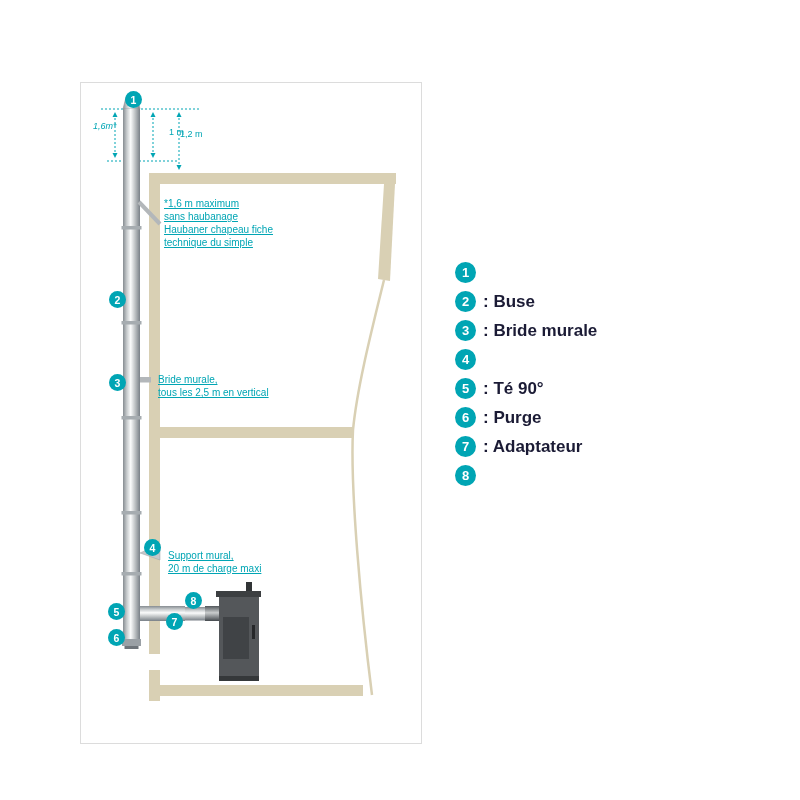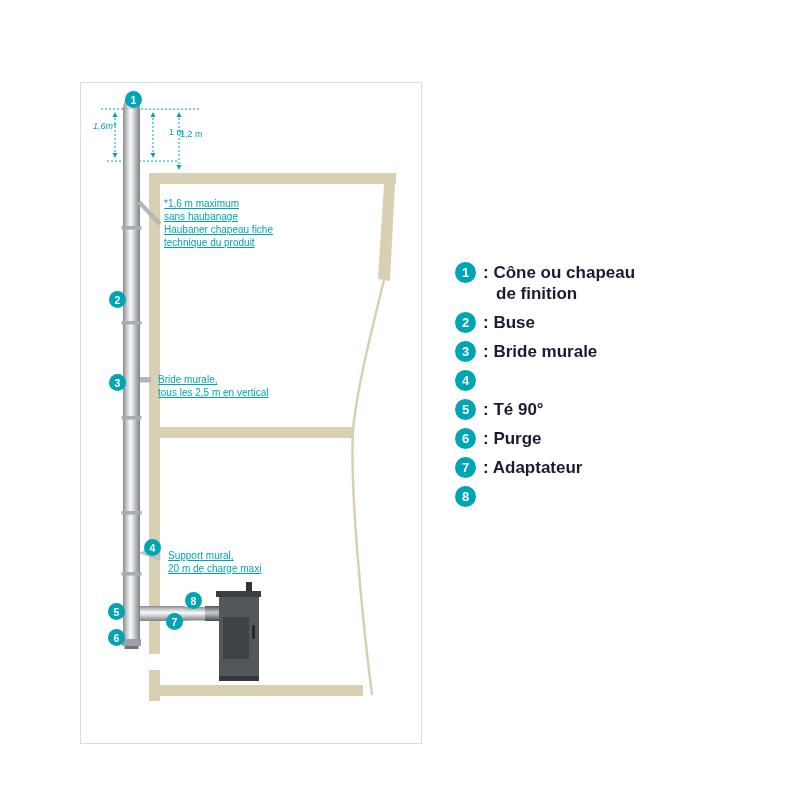--- a/index.html
+++ b/index.html
@@ -124,40 +124,36 @@
     <div class="dim" style="left:12px;top:38px;font-style:italic;">1,6m*</div>
     <div class="dim" style="left:88px;top:44px;">1 m</div>
     <div class="dim" style="left:99px;top:46px;">1,2 m</div>
 
     <div class="note" style="left:83px;top:114px;">
       <div>*1,6 m maximum</div>
       <div>sans haubanage</div>
     </div>
     <div class="note" style="left:83px;top:140px;">
       <div>Haubaner chapeau fiche</div>
-      <div>technique du produit</div>
+      <div>technique du simple</div>
     </div>
     <div class="note" style="left:77px;top:290px;">
       <div>Bride murale,</div>
       <div>tous les 2,5 m en vertical</div>
     </div>
     <div class="note" style="left:87px;top:466px;">
       <div>Support mural,</div>
       <div>20 m de charge maxi</div>
     </div>
   </div>
 
   <div class="legend">
 
     <div class="legend-item">
       <div class="legend-badge">1</div>
-      <div class="legend-text">
-        <div class="legend-line">: Cône ou chapeau</div>
-        <div class="legend-line2">de finition</div>
-      </div>
     </div>
 
     <div class="legend-item">
       <div class="legend-badge">2</div>
       <div class="legend-text">
         <div class="legend-line">: Buse</div>
       </div>
     </div>
 
     <div class="legend-item">

